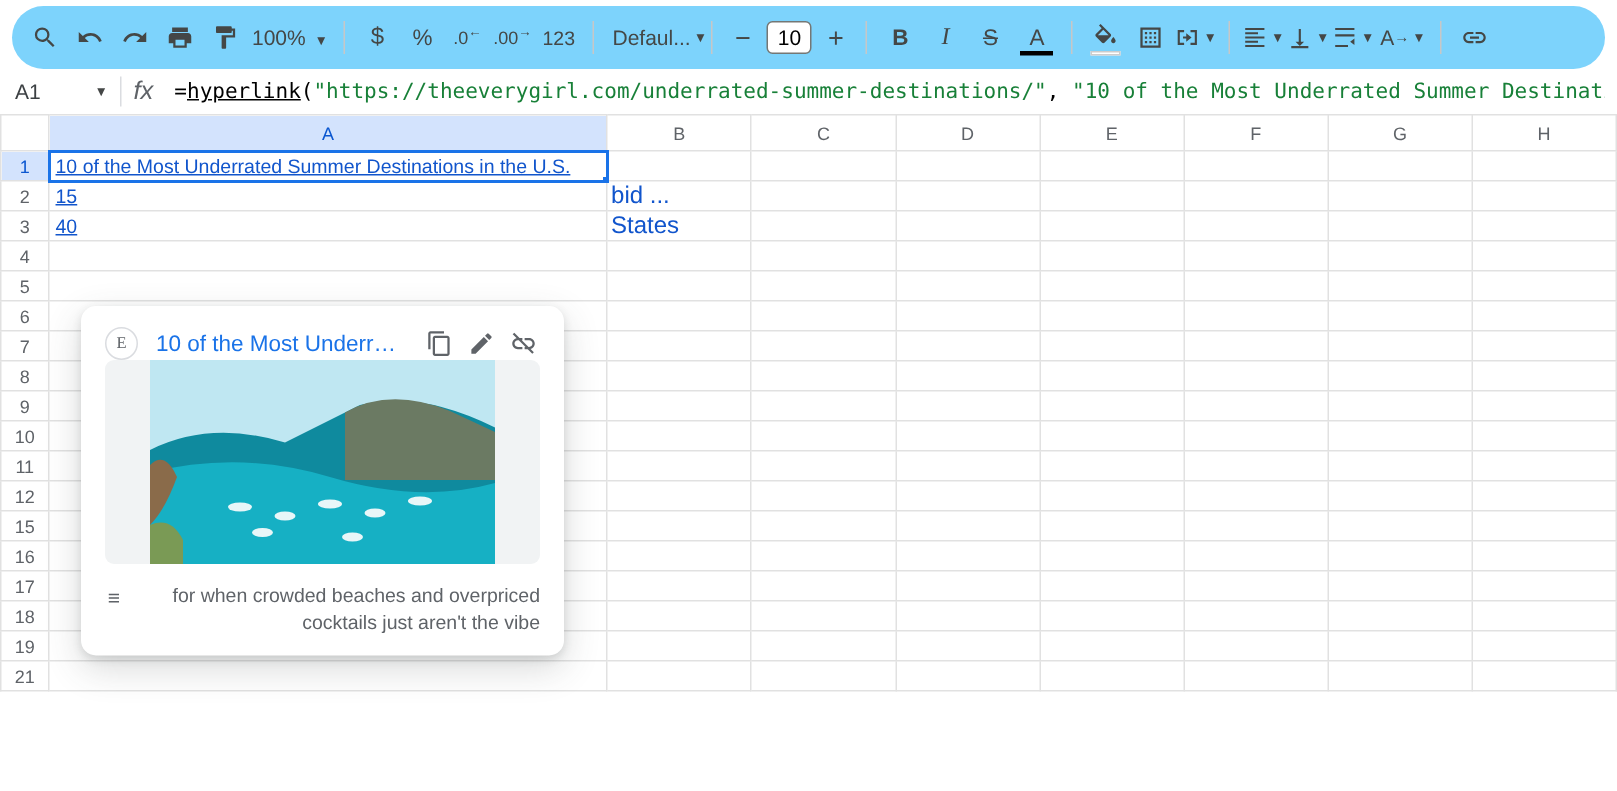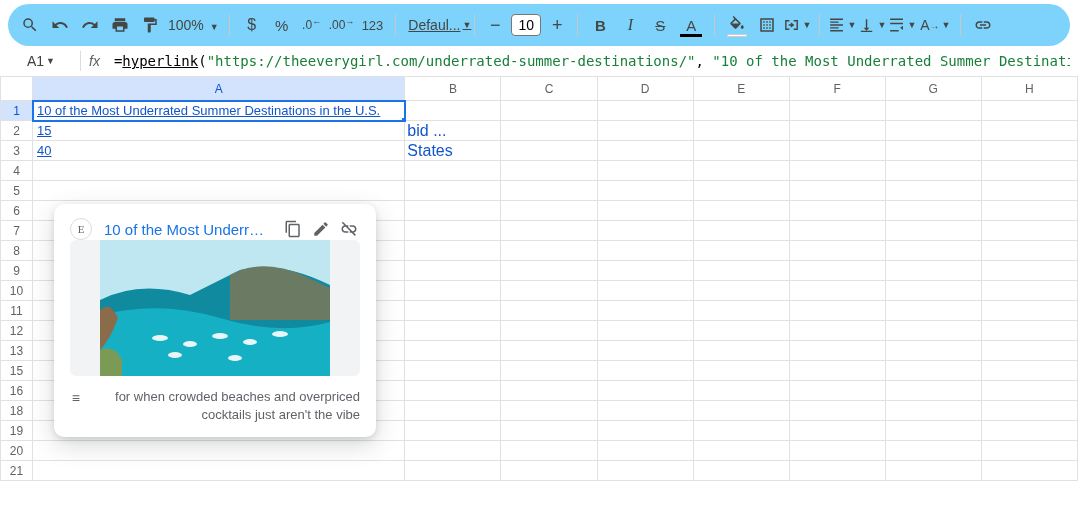--- a/index.html
+++ b/index.html
@@ -29,41 +29,41 @@
     color: #444746;
     cursor: pointer;
     font-size: 14px;
   }
   .tbtn svg { width: 18px; height: 18px; fill: #444746; }
   .sep { width: 1px; height: 22px; background: #c7c7c7; margin: 0 6px; }
   .zoom-text { font-size: 14px; color: #444746; padding: 0 2px; }
   .dropdown-arrow { font-size: 9px; color: #444746; margin-left: 2px; }
   .font-box {
     width: 62px; height: 26px; display: flex; align-items: center; 
-    padding: 0 4px; font-size: 14px; color: #444746; text-decoration: underline;
+    padding: 0 4px; font-size: 14px; color: #444746;
   }
   .size-group { display:flex; align-items:center; }
   .size-btn { width:24px; height:24px; display:flex; align-items:center; justify-content:center; cursor:pointer; color:#444746; font-size:18px;}
   .size-input { width:30px; height:22px; border:1px solid #747775; border-radius:4px; text-align:center; font-size:14px; margin:0 4px;}
   .text-color { position:relative; }
   .text-color::after { content:""; position:absolute; left:4px; right:4px; bottom:2px; height:3px; background:#000; }
   .fill-color { position:relative; }
   .fill-color::after { content:""; position:absolute; left:4px; right:4px; bottom:2px; height:3px; background:#fff; border:1px solid #ccc; box-sizing:border-box;}
 
   .namebox-row {
     height: 28px;
     display:flex;
     align-items:center;
     padding: 2px 8px 4px 10px;
     gap: 8px;
   }
   .namebox {
-    width: 62px; font-size:14px; color:#3c4043; display:flex; align-items:center; justify-content:center;
-  }
-  .fx { font-style: italic; font-size: 14px; color:#5f6368; margin-right:6px;}
+    width: 62px; font-size:14px; color:#3c4043; display:flex; align-items:center; justify-content:space-between;
+  }
+  .fx { font-style: italic; font-size: 17px; color:#5f6368; margin-right:6px;}
   .formula {
     font-family: "Consolas","Menlo",monospace;
     font-size: 14px;
     white-space: nowrap;
     overflow: hidden;
     flex:1;
   }
   .fm-fn { color:#000;text-decoration:underline; }
   .fm-p  { color:#000; }
   .fm-str{ color:#188038; }
@@ -405,31 +405,20 @@
           <td></td>
           <td></td>
           <td></td>
           <td></td>
           <td></td>
           <td></td>
           <td></td>
           <td></td>
         </tr>
   <tr>
-          <th class="rowh">13</th>
-          <td></td>
-          <td></td>
-          <td></td>
-          <td></td>
-          <td></td>
-          <td></td>
-          <td></td>
-          <td></td>
-        </tr>
-  <tr>
           <th class="rowh">15</th>
           <td></td>
           <td></td>
           <td></td>
           <td></td>
           <td></td>
           <td></td>
           <td></td>
           <td></td>
         </tr>
@@ -438,43 +427,43 @@
           <td></td>
           <td></td>
           <td></td>
           <td></td>
           <td></td>
           <td></td>
           <td></td>
           <td></td>
         </tr>
   <tr>
+          <th class="rowh">17</th>
+          <td></td>
+          <td></td>
+          <td></td>
+          <td></td>
+          <td></td>
+          <td></td>
+          <td></td>
+          <td></td>
+        </tr>
+  <tr>
           <th class="rowh">18</th>
           <td></td>
           <td></td>
           <td></td>
           <td></td>
           <td></td>
           <td></td>
           <td></td>
           <td></td>
         </tr>
   <tr>
           <th class="rowh">19</th>
-          <td></td>
-          <td></td>
-          <td></td>
-          <td></td>
-          <td></td>
-          <td></td>
-          <td></td>
-          <td></td>
-        </tr>
-  <tr>
-          <th class="rowh">20</th>
           <td></td>
           <td></td>
           <td></td>
           <td></td>
           <td></td>
           <td></td>
           <td></td>
           <td></td>
         </tr>
   <tr>

